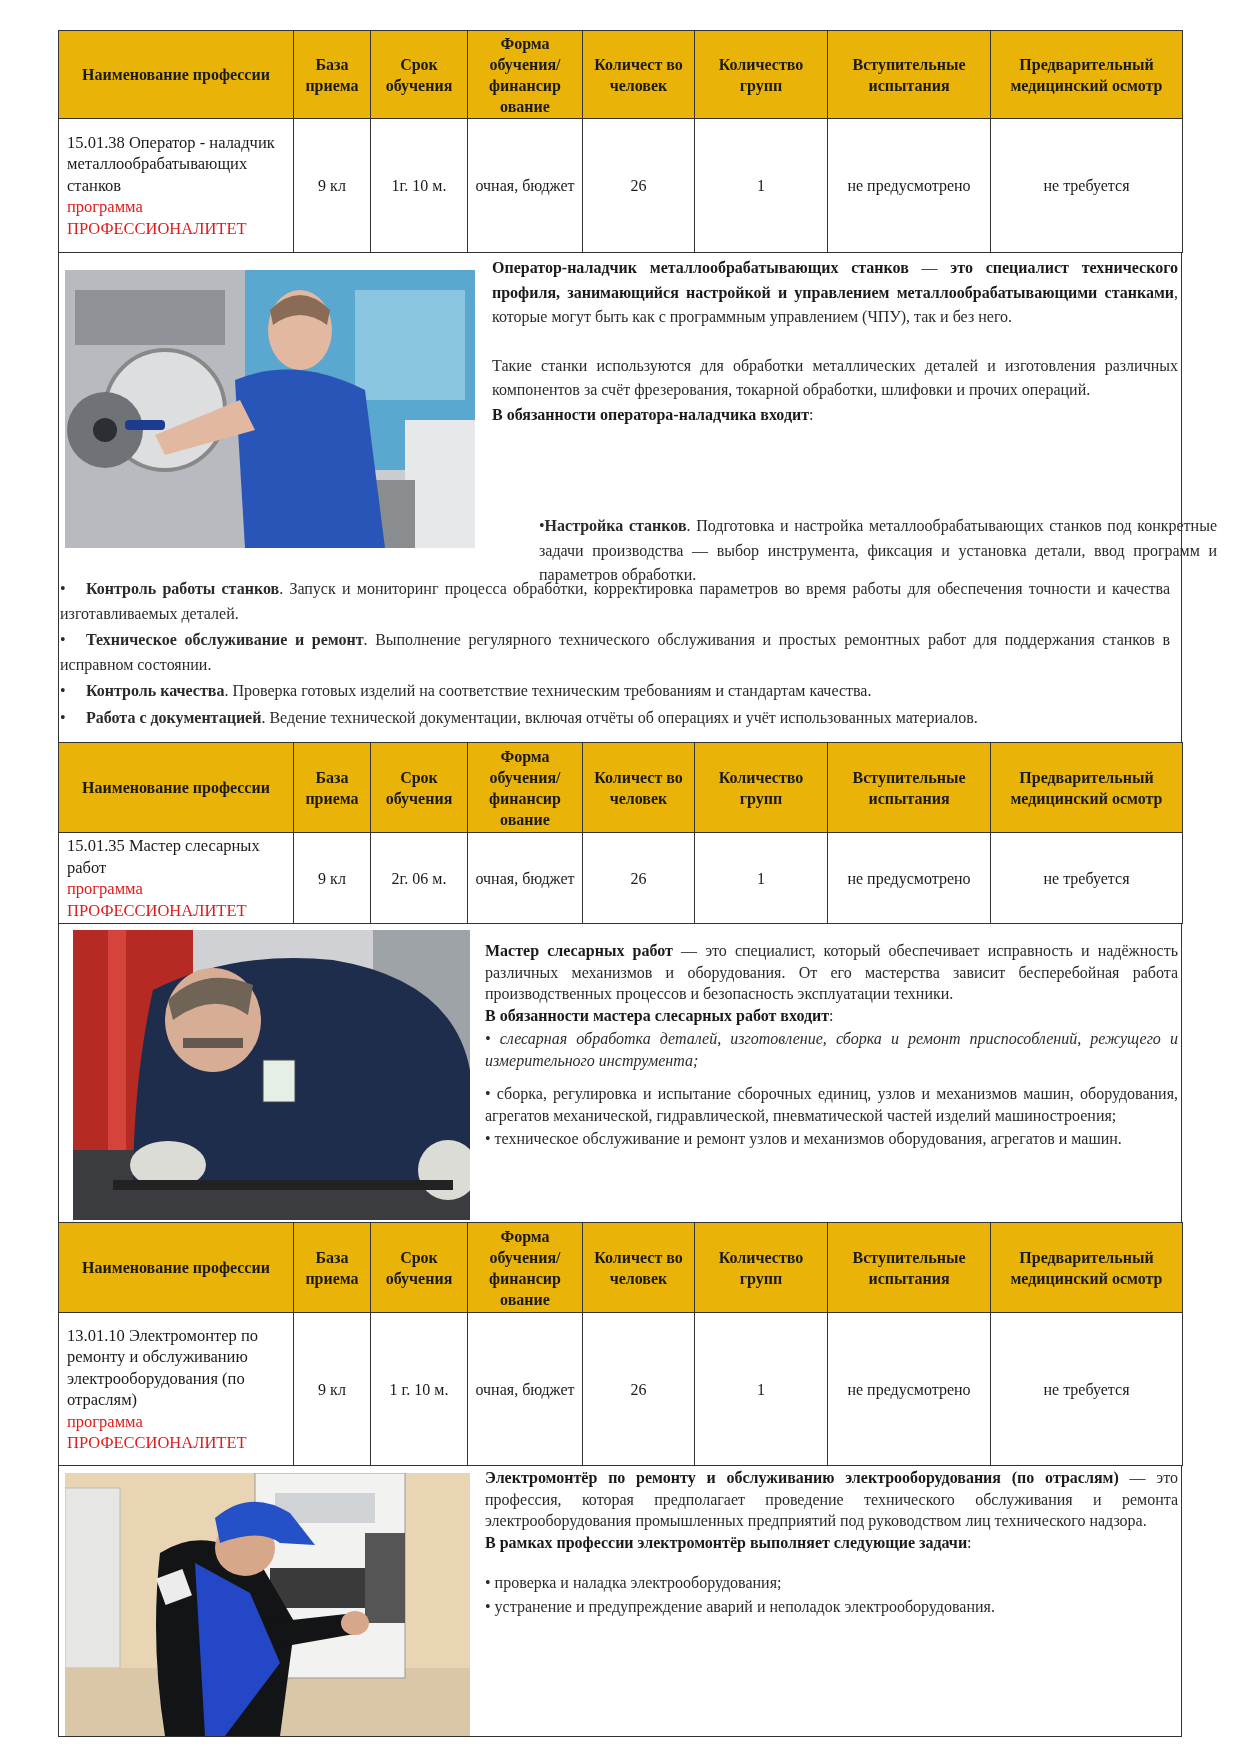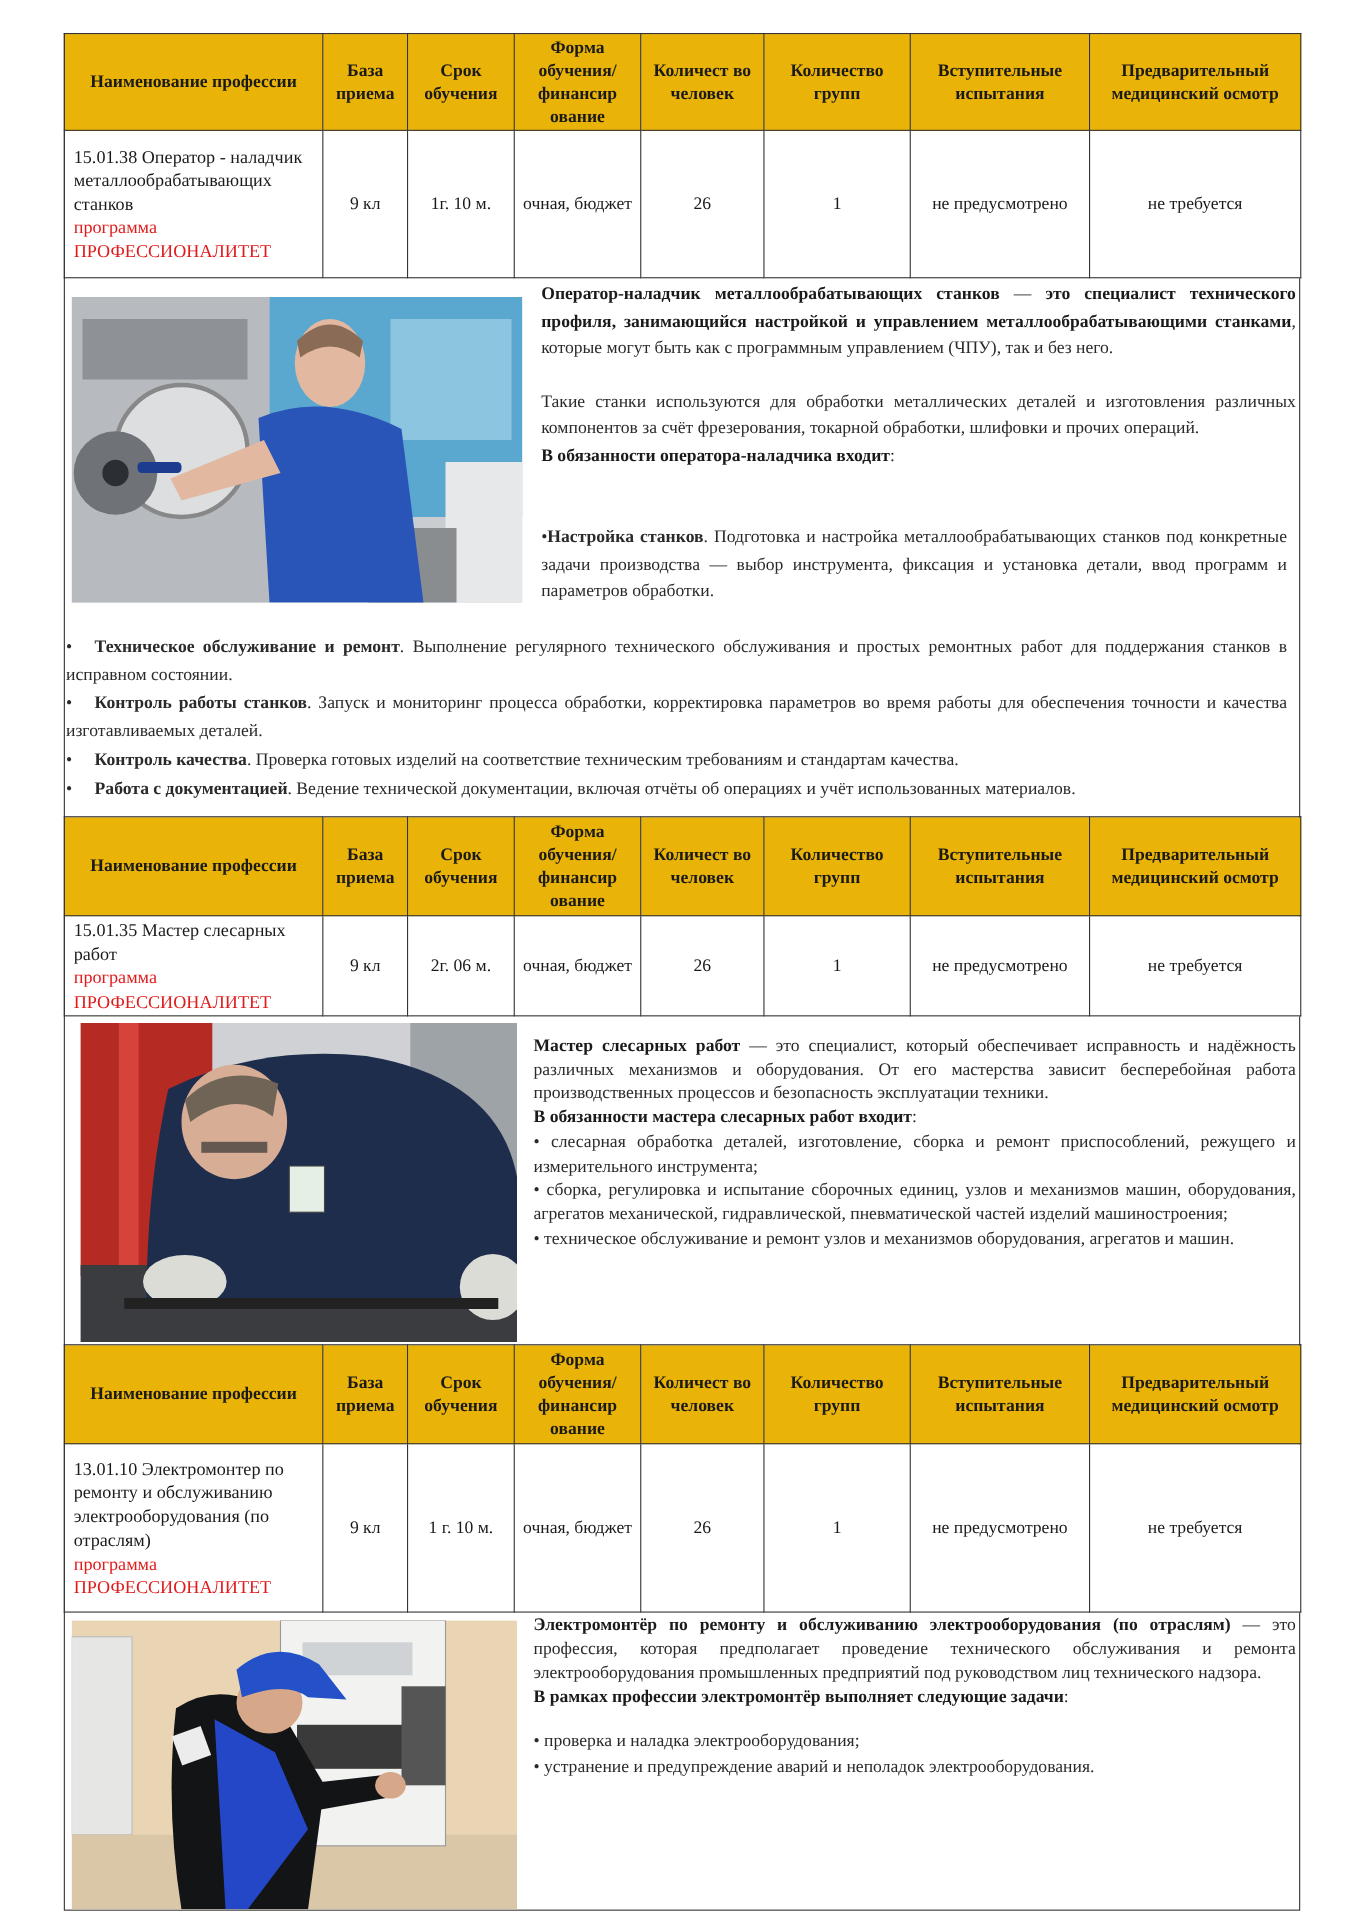--- a/index.html
+++ b/index.html
@@ -84,27 +84,27 @@
   </svg>
 </div>
 
 <div class="desc" style="left:492px; top:256px; width:686px; line-height:24.5px;">
   <p><b>Оператор-наладчик металлообрабатывающих станков</b><span> — </span><b>это специалист технического профиля, занимающийся настройкой и управлением металлообрабатывающими станками</b><span>, которые могут быть как с программным управлением (ЧПУ), так и без него.</span></p>
   <p style="height:24px"></p>
   <p>Такие станки используются для обработки металлических деталей и изготовления различных компонентов за счёт фрезерования, токарной обработки, шлифовки и прочих операций.</p>
   <p><b>В обязанности оператора-наладчика входит</b><span>:</span></p>
 </div>
 
-<div class="wide" style="top:477px;">
+<div class="wide" style="top:514px;margin-left:47px;">
   <p style="padding-left:432px; margin-bottom:0;"><span>•</span><b>Настройка станков</b><span>. Подготовка и настройка металлообрабатывающих станков под конкретные задачи производства — выбор инструмента, фиксация и установка детали, ввод программ и параметров обработки.</span></p>
 </div>
 
 <div class="wide" style="top:577px;">
+  <p><span class="bul">•</span><b>Контроль работы станков</b><span>. Запуск и мониторинг процесса обработки, корректировка параметров во время работы для обеспечения точности и качества изготавливаемых деталей.</span></p>
   <p><span class="bul">•</span><b>Техническое обслуживание и ремонт</b><span>. Выполнение регулярного технического обслуживания и простых ремонтных работ для поддержания станков в исправном состоянии.</span></p>
-  <p><span class="bul">•</span><b>Контроль работы станков</b><span>. Запуск и мониторинг процесса обработки, корректировка параметров во время работы для обеспечения точности и качества изготавливаемых деталей.</span></p>
   <p><span class="bul">•</span><b>Контроль качества</b><span>. Проверка готовых изделий на соответствие техническим требованиям и стандартам качества.</span></p>
   <p><span class="bul">•</span><b>Работа с документацией</b><span>. Ведение технической документации, включая отчёты об операциях и учёт использованных материалов.</span></p>
 </div>
 
 <table class="prof" style="top:742px;">
   <colgroup>
       <col style="width:235px">
       <col style="width:77px">
       <col style="width:97px">
       <col style="width:115px">
@@ -155,21 +155,21 @@
     <rect x="190" y="130" width="32" height="42" fill="#e5efe5" stroke="#444"></rect>
     <ellipse cx="95" cy="235" rx="38" ry="24" fill="#dcdcd6"></ellipse>
     <ellipse cx="375" cy="240" rx="30" ry="30" fill="#dcdcd6"></ellipse>
     <rect x="40" y="250" width="340" height="10" fill="#222"></rect>
   </svg>
 </div>
 
 <div class="desc" style="left:485px; top:940px; width:693px; line-height:21.5px;">
   <p><b>Мастер слесарных работ</b><span> — это специалист, который обеспечивает исправность и надёжность различных механизмов и оборудования. От его мастерства зависит бесперебойная работа производственных процессов и безопасность эксплуатации техники.</span></p>
   <p style="margin-bottom:2px;"><b>В обязанности мастера слесарных работ входит</b><span>:</span></p>
-  <p style="margin-bottom:0;"><span>•</span> <span>слесарная обработка деталей, изготовление, сборка и ремонт приспособлений, режущего и измерительного инструмента;</span></p>
+  <p style="margin-bottom:12px;font-style:italic;"><span>•</span> <span>слесарная обработка деталей, изготовление, сборка и ремонт приспособлений, режущего и измерительного инструмента;</span></p>
   <p style="margin-bottom:2px;"><span>•</span> <span>сборка, регулировка и испытание сборочных единиц, узлов и механизмов машин, оборудования, агрегатов механической, гидравлической, пневматической частей изделий машиностроения;</span></p>
   <p><span>•</span> <span>техническое обслуживание и ремонт узлов и механизмов оборудования, агрегатов и машин.</span></p>
 </div>
 
 <table class="prof" style="top:1222px;">
   <colgroup>
       <col style="width:235px">
       <col style="width:77px">
       <col style="width:97px">
       <col style="width:115px">

